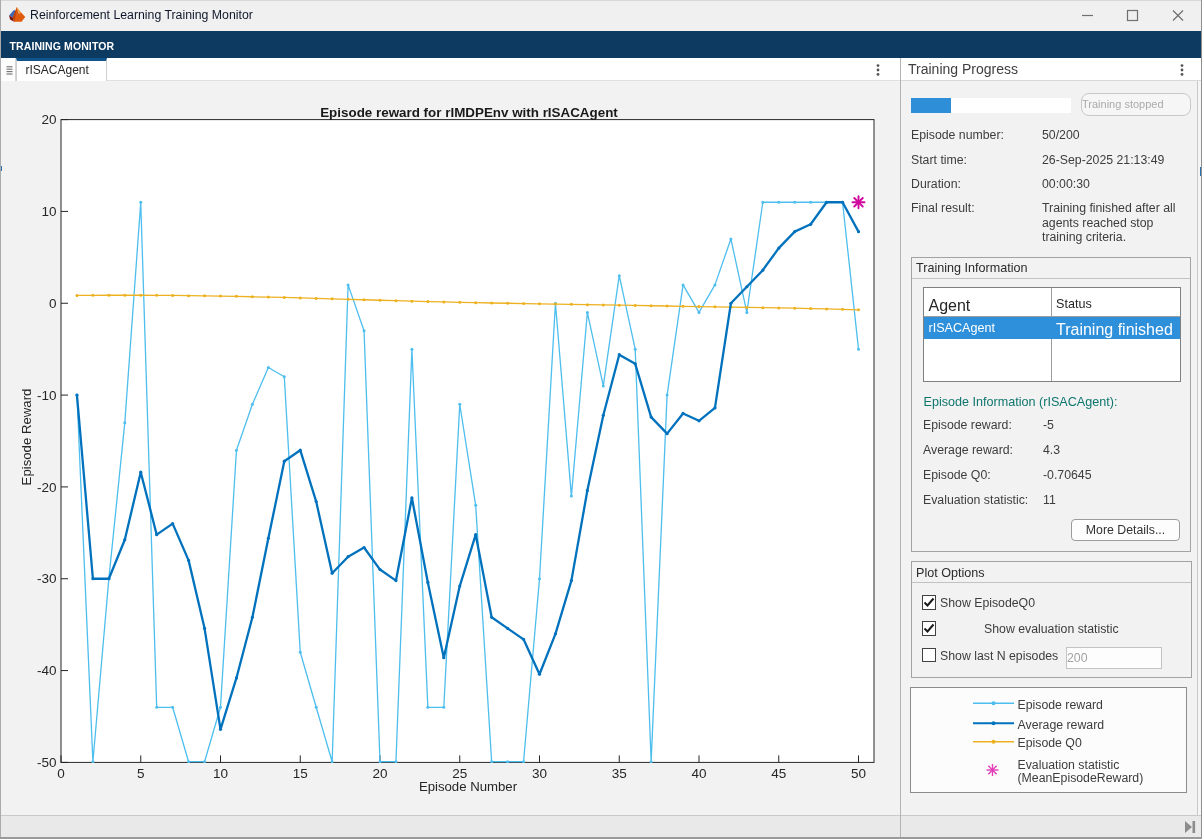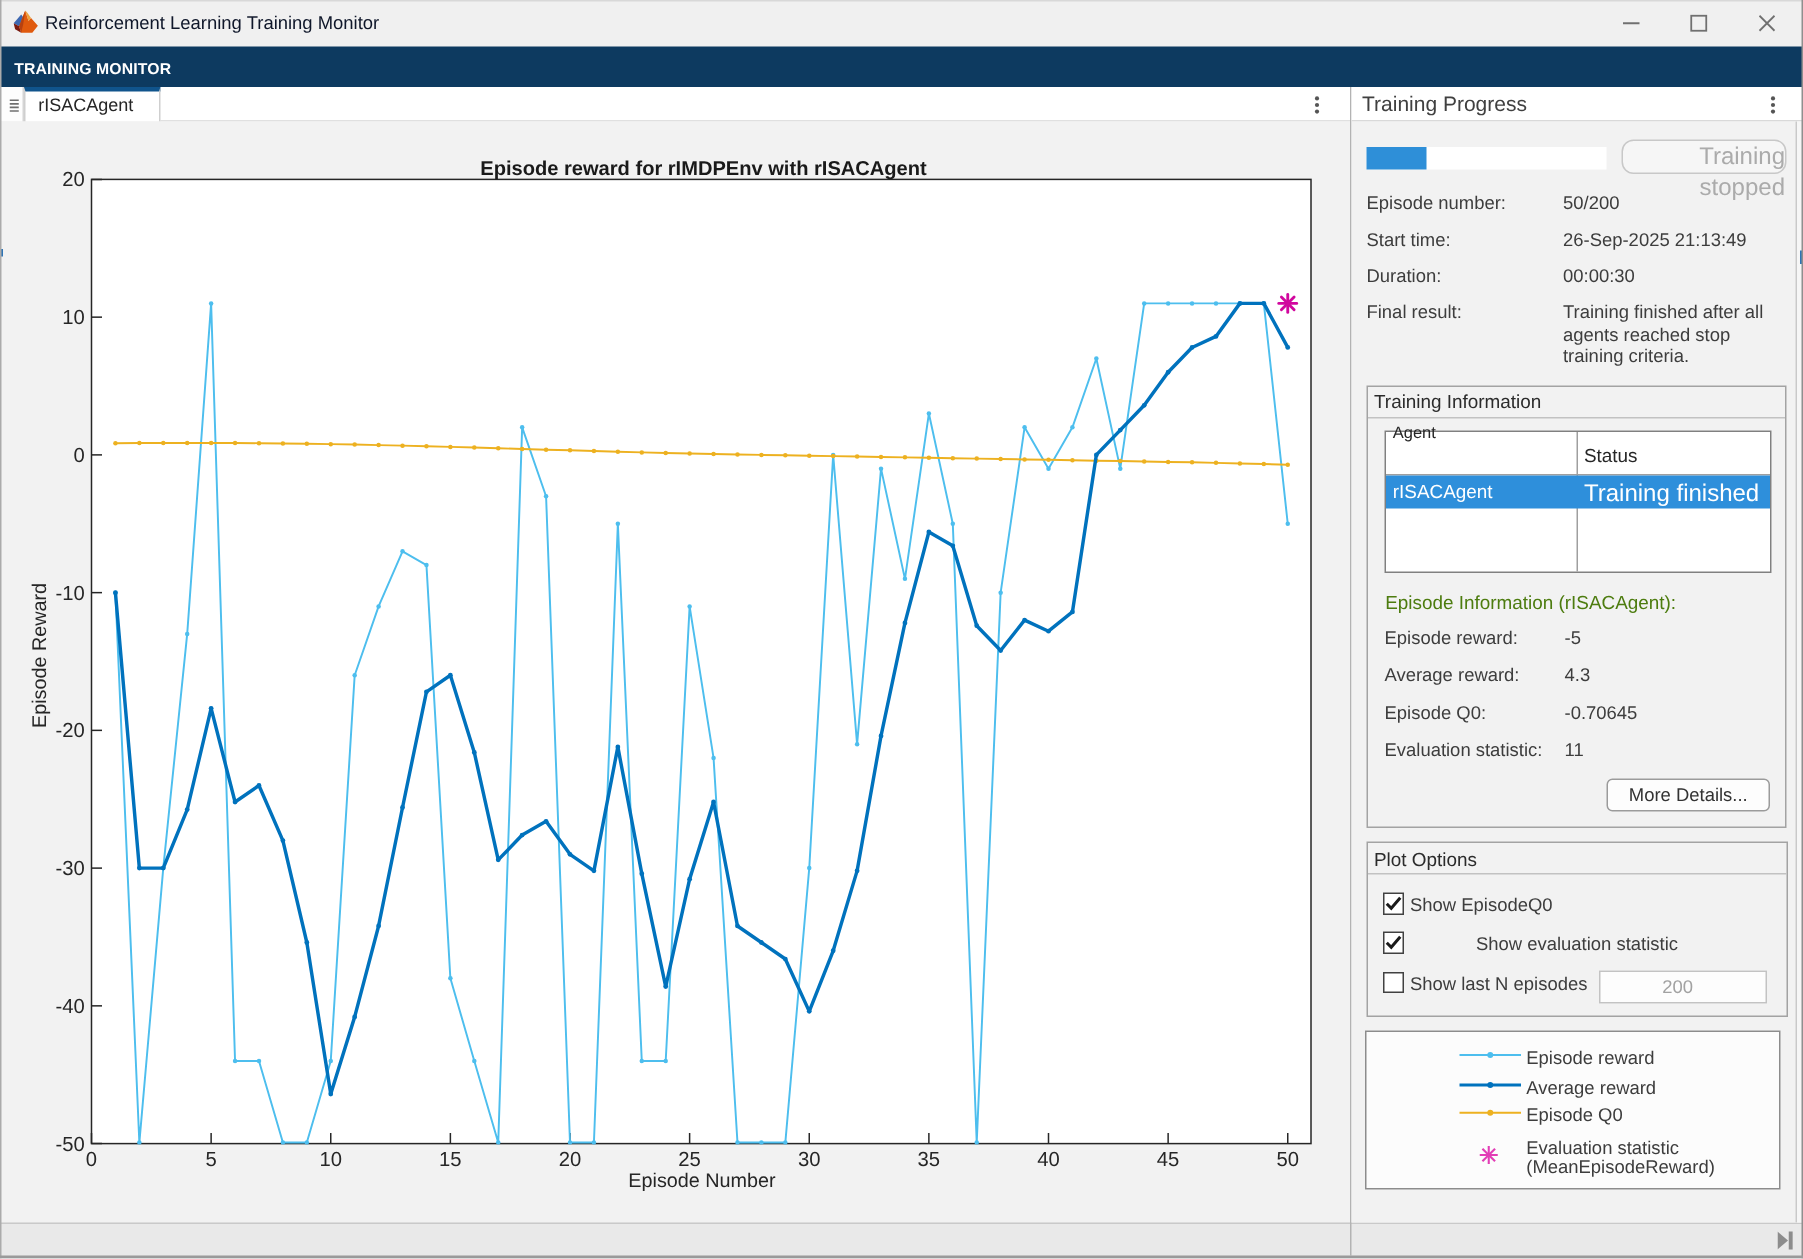--- a/index.html
+++ b/index.html
@@ -285,43 +285,43 @@
 <g fill="#555">
       <circle cx="3" cy="1.6" r="1.4"></circle>
       <circle cx="3" cy="6" r="1.4"></circle>
       <circle cx="3" cy="10.4" r="1.4"></circle>
     </g>
   </svg>
 <div class="abs" style="left:901px;top:81px;width:301px;height:734px;background:#f2f2f2"></div>
 
 <div class="abs" style="left:911px;top:97.5px;width:160px;height:15px;background:#fff"></div>
 <div class="abs" style="left:911px;top:97.5px;width:40px;height:15px;background:#2e8fd8"></div>
-<div class="abs" style="left:1081px;top:92.5px;width:110px;height:23.5px;background:#f6f6f6;border:1px solid #c8c8c8;border-radius:8px;text-align:right;line-height:21.5px;font-size:16px;color:#ababab">Training stopped</div>
+<div class="abs" style="left:1081px;top:92.5px;width:110px;height:23.5px;background:#f6f6f6;border:1px solid #c8c8c8;border-radius:8px;text-align:left;line-height:21.5px;font-size:11px;color:#ababab">Training stopped</div>
 
 <div class="lbl" style="left:911px;top:127.5px">Episode number:</div>
 <div class="lbl" style="left:1042px;top:127.5px">50/200</div>
 <div class="lbl" style="left:911px;top:152.5px">Start time:</div>
 <div class="lbl" style="left:1042px;top:152.5px">26-Sep-2025 21:13:49</div>
 <div class="lbl" style="left:911px;top:176.5px">Duration:</div>
 <div class="lbl" style="left:1042px;top:176.5px">00:00:30</div>
 <div class="lbl" style="left:911px;top:201px">Final result:</div>
 <div class="lbl" style="left:1042px;top:201px;line-height:14.6px">Training finished after all<br>agents reached stop<br>training criteria.</div>
 
 <div class="sect" style="left:911px;top:256.5px;width:280px;height:295.5px"></div>
 <div class="lbl b" style="left:916px;top:260.5px;font-size:12.6px;color:#2b2b2b">Training Information</div>
 <div class="abs" style="left:912px;top:277.5px;width:278px;height:1px;background:#c2c2c2"></div>
 <div class="abs" style="left:923px;top:286.5px;width:257.5px;height:95.5px;background:#fff;border:1px solid #808080"></div>
 <div class="abs" style="left:1051px;top:287.5px;width:1px;height:93.5px;background:#9f9f9f"></div>
 <div class="abs" style="left:924px;top:316px;width:255.5px;height:1px;background:#9f9f9f"></div>
-<div class="lbl b" style="left:928.5px;top:283px;font-size:11px;color:#262626">Agent</div>
+<div class="lbl b" style="left:928.5px;top:297px;font-size:16px;color:#262626">Agent</div>
 <div class="lbl b" style="left:1056px;top:297px;font-size:12.6px;color:#262626">Status</div>
 <div class="abs" style="left:924px;top:317px;width:255.5px;height:21.5px;background:#2e8fdb"></div>
 <div class="lbl b" style="left:928.5px;top:320.5px;font-size:12.6px;color:#fff">rISACAgent</div>
 <div class="lbl b" style="left:1056px;top:320.5px;font-size:16px;color:#fff">Training finished</div>
-<div class="lbl b" style="left:923.5px;top:395px;font-size:12.6px;color:#4d7c0f">Episode Information (rISACAgent):</div>
+<div class="lbl b" style="left:923.5px;top:395px;font-size:12.6px;color:#0f766e">Episode Information (rISACAgent):</div>
 <div class="lbl" style="left:923px;top:418px">Episode reward:</div>
 <div class="lbl" style="left:1043px;top:418px">-5</div>
 <div class="lbl" style="left:923px;top:443px">Average reward:</div>
 <div class="lbl" style="left:1043px;top:443px">4.3</div>
 <div class="lbl" style="left:923px;top:468px">Episode Q0:</div>
 <div class="lbl" style="left:1043px;top:468px">-0.70645</div>
 <div class="lbl" style="left:923px;top:492.5px">Evaluation statistic:</div>
 <div class="lbl" style="left:1043px;top:492.5px">11</div>
 <div class="abs" style="left:1071px;top:519px;width:109px;height:22px;background:#fdfdfd;border:1px solid #9b9b9b;border-radius:4px;text-align:center;line-height:20px;font-size:12.3px;color:#333">More Details...</div>
 
@@ -333,21 +333,21 @@
     <path d="M1.5,5.5 L4.5,8.5 L10.5,1.5" fill="none" stroke="#1a1a1a" stroke-width="2"></path>
   </svg>
 <div class="lbl" style="left:940px;top:596px">Show EpisodeQ0</div>
 <div class="chk" style="left:921.5px;top:621.3px"></div>
 <svg class="abs" style="left:923px;top:623.3px" width="12" height="11" viewBox="0 0 12 11">
     <path d="M1.5,5.5 L4.5,8.5 L10.5,1.5" fill="none" stroke="#1a1a1a" stroke-width="2"></path>
   </svg>
 <div class="lbl" style="left:984px;top:622.4px">Show evaluation statistic</div>
 <div class="chk" style="left:921.5px;top:647.9px"></div>
 <div class="lbl" style="left:940px;top:649px">Show last N episodes</div>
-<div class="abs" style="left:1066px;top:646.5px;width:112px;height:22.5px;background:#fdfdfd;border:1px solid #c3c3c3;text-align:center;line-height:20.5px;font-size:12.3px;color:#a2a2a2;padding-right:7px">200</div>
+<div class="abs" style="left:1066px;top:646.5px;width:96px;height:22.5px;background:#fdfdfd;border:1px solid #c3c3c3;text-align:left;line-height:20.5px;font-size:12.3px;color:#a2a2a2;padding-right:7px">200</div>
 
 <div class="abs" style="left:910px;top:687px;width:277px;height:106px;background:#fcfcfc;border:1px solid #8c8c8c"></div>
 <svg class="abs" style="left:910px;top:687px" width="278" height="106" viewBox="0 0 278 106">
 <g stroke="#4DBEEE" stroke-width="1.4">
       <line x1="63" y1="16.3" x2="104" y2="16.3"></line>
     </g>
     <circle cx="83.5" cy="16.3" r="2" fill="#4DBEEE"></circle>
 <g stroke="#0072BD" stroke-width="2">
       <line x1="63" y1="36.3" x2="104" y2="36.3"></line>
     </g>

